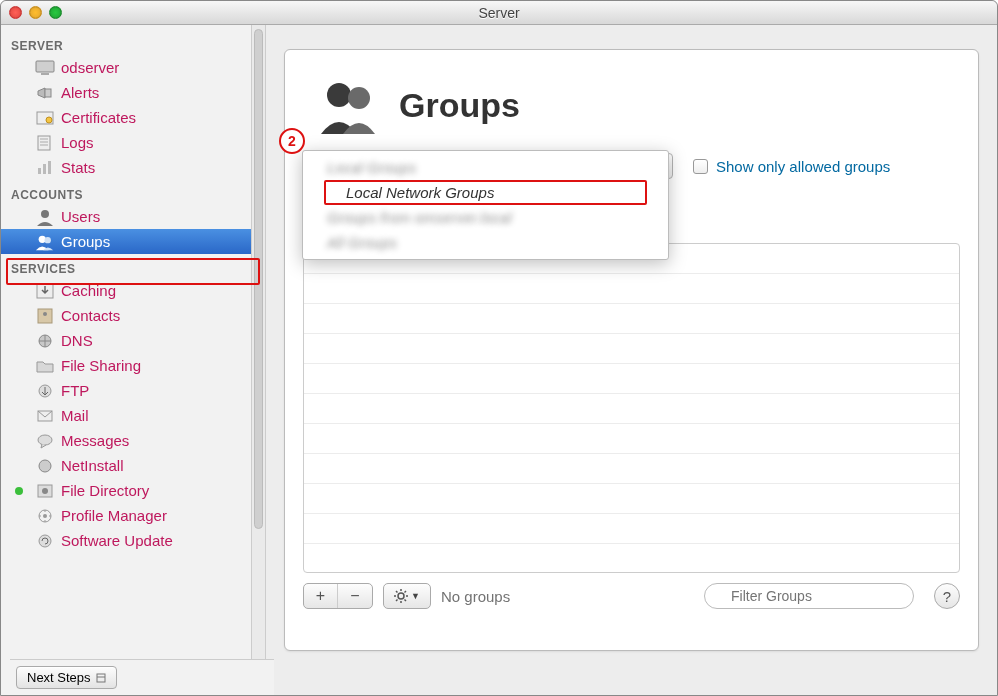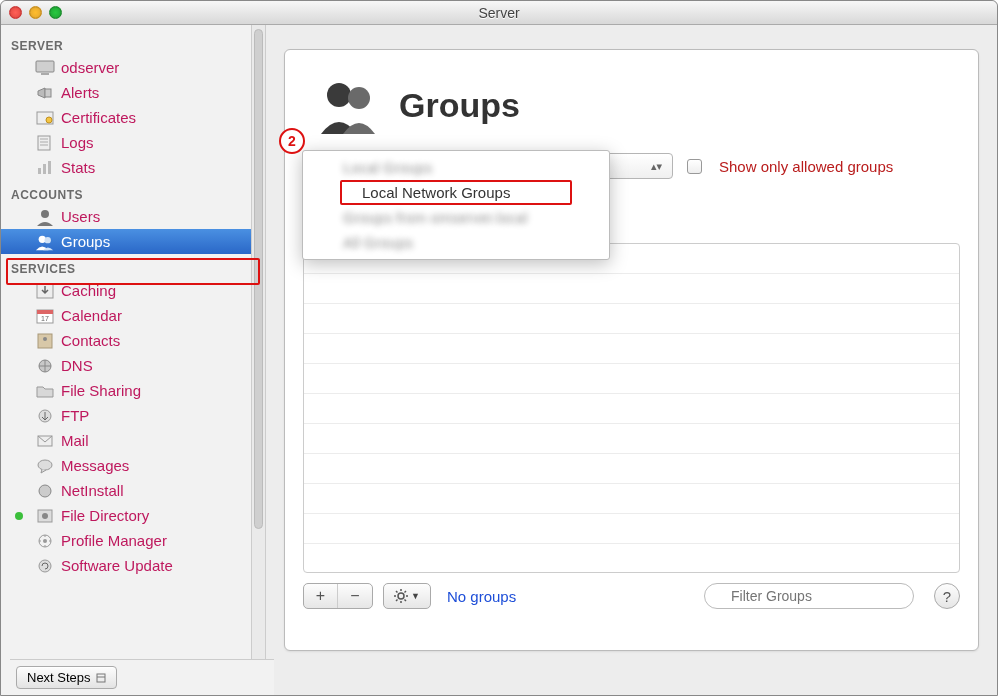--- a/index.html
+++ b/index.html
@@ -177,49 +177,50 @@
     border:1px solid #b5b5b5;
     border-radius:4px;
     padding: 0 10px;
     display:flex;align-items:center;justify-content:space-between;
     color:#333;
     position:relative;
   }
   .scope-dropdown {
     position:absolute;
     top: -4px; left: -2px;
-    width: 308px;
+    width: 367px;
     background:#fff;
     border:1px solid #bcbcbc;
     border-radius:3px;
     box-shadow: 0 4px 18px rgba(0,0,0,0.25);
     z-index: 50;
-    padding: 4px 16px;
+    padding: 4px 0;
+    font-style: italic;
   }
   .dropdown-item {
     padding: 4px 24px;
     font-size:15px;
     color:#333;
     position:relative;
   }
   .dropdown-item.blurred {
     color: transparent;
     text-shadow: 0 0 6px #888;
   }
   .dropdown-item.highlight {
     border:2px solid #d11;
     border-radius:2px;
     margin:0 21px;
     padding:2px 20px;
   }
   .checkbox-row {
-    display:flex;align-items:center;gap:17px;
+    display:flex;align-items:center;gap:8px;
     font-size:15px;
-    color:#b91c1c;
-    margin-left:4px;
+    color:#0369a1;
+    margin-left:10px;
   }
   .checkbox-box {
     width:15px;height:15px;border:1px solid #999;border-radius:3px;
     background:linear-gradient(#fff,#eee);
   }
   .list-area {
     margin: 4px 18px 0 18px;
     border:1px solid #ccc;
     border-radius:4px;
     height: 330px;
@@ -254,21 +255,21 @@
   }
   .segmented button:last-child{border-right:none;}
   .gear-btn {
     display:inline-flex;align-items:center;justify-content:center;
     border:1px solid #aaa;border-radius:5px;
     width:48px;height:26px;
     background:linear-gradient(#fdfdfd,#e6e6e6);
     gap:3px;color:#444;
   }
   .status-label {
-    font-size:15px;color:#1d4ed8;margin-left:6px;
+    font-size:15px;color:#737373;
   }
   .filter-input {
     margin-left:auto;
     width:210px;height:26px;
     border:1px solid #bbb;border-radius:13px;
     padding: 0 10px 0 26px;
     font-size:14px;color:#888;
     position:relative;
   }
   .filter-wrap { position:relative; margin-left:auto;}
@@ -393,30 +394,20 @@
 
         <div class="section-header">SERVICES</div>
         <div class="sidebar-item">
           <span class="icon-slot">
               <svg width="18" height="16" viewBox="0 0 18 16">
                 <rect x="1" y="1" width="16" height="14" fill="#eee" stroke="#999"></rect>
                 <path d="M9 3 L9 9 M6 7 L9 10 L12 7" stroke="#666" fill="none" stroke-width="1.5"></path>
               </svg>
             </span>
           <span>Caching</span>
-        </div>
-        <div class="sidebar-item">
-          <span class="icon-slot">
-              <svg width="18" height="16" viewBox="0 0 18 16">
-                <rect x="1" y="2" width="16" height="13" fill="#fff" stroke="#999"></rect>
-                <rect x="1" y="2" width="16" height="4" fill="#d66"></rect>
-                <text x="9" y="13" font-size="7" text-anchor="middle" fill="#666">17</text>
-              </svg>
-            </span>
-          <span>Calendar</span>
         </div>
         <div class="sidebar-item">
           <span class="icon-slot">
               <svg width="18" height="16" viewBox="0 0 18 16">
                 <rect x="2" y="1" width="14" height="14" fill="#d8c8a8" stroke="#a89878"></rect>
                 <circle cx="9" cy="6" r="2" fill="#888"></circle>
               </svg>
             </span>
           <span>Contacts</span>
         </div>

